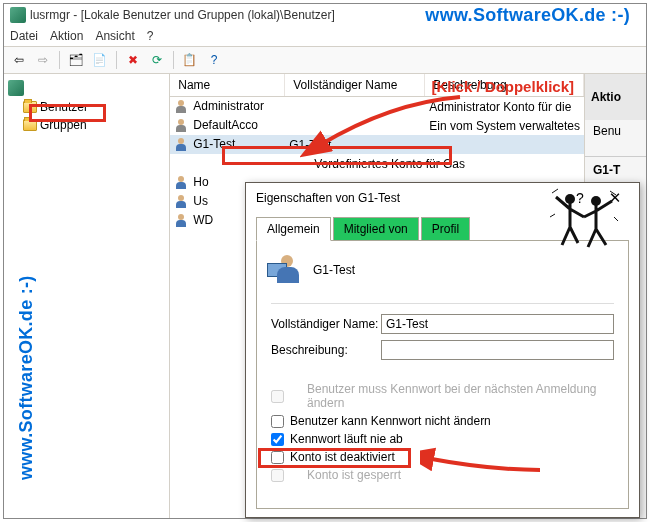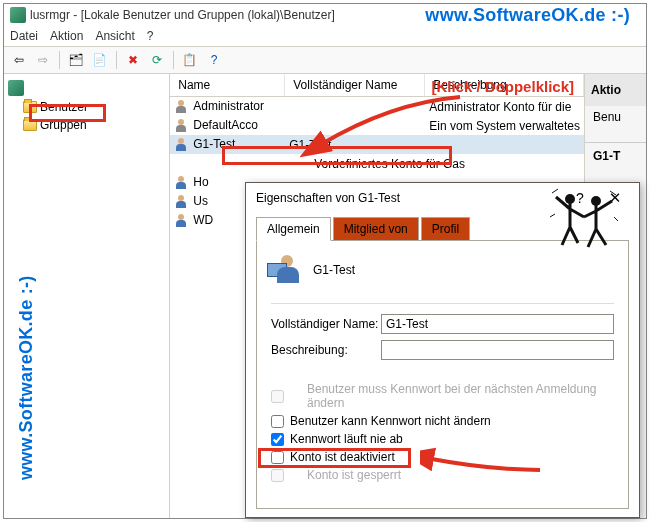--- a/index.html
+++ b/index.html
@@ -39,32 +39,32 @@
   .list-rows { }
   .row { display: flex; align-items: center; padding: 1px 0; height: 19px; }
   .row .cell { padding: 0 4px; overflow: hidden; white-space: nowrap; }
   .row.sel { background: #d8e6f2; }
   .user-icon { width: 16px; height: 16px; display: inline-block; margin-right: 3px; vertical-align: middle; position: relative; }
   .user-icon:before { content:""; position:absolute; top:1px; left:4px; width:6px; height:6px; border-radius:50%; background:#d8b080; }
   .user-icon:after { content:""; position:absolute; top:7px; left:2px; width:10px; height:7px; border-radius:4px 4px 0 0; background:#4575b4; }
   .user-icon.dis:after { background:#888; }
   
   .action-panel { width: 62px; border-left: 1px solid #d4d0c8; background:#f5f5f5; }
-  .action-header { padding: 9px 6px; font-weight: bold; background:#e8e8e8; }
+  .action-header { padding: 16px 6px; font-weight: bold; background:#e8e8e8; }
   .action-item { padding: 4px 8px; }
   
   
   .dialog { position: absolute; left: 245px; top: 182px; width: 395px; height: 336px; background: #fff; border: 1px solid #605a52; box-shadow: 2px 2px 8px rgba(0,0,0,.3); }
   .dlg-title { height: 30px; display: flex; align-items: center; padding: 0 4px 0 10px; background: #fff; }
   .dlg-title .t { flex: 1; font-size: 12px; }
   .dlg-close { width: 40px; text-align: center; font-size: 15px; cursor: default; }
   .dlg-help { width: 30px; text-align: center; font-size: 14px; cursor: default; }
   .dlg-body { padding: 4px 10px 10px 10px; }
   .tabs { display: flex; border-bottom: 1px solid #aca899; }
-  .tab { padding: 4px 10px; border: 1px solid #aca899; border-bottom: none; background: #c2410c; margin-right: 2px; position: relative; cursor: default; }
+  .tab { padding: 4px 10px; border: 1px solid #aca899; border-bottom: none; background: #22c55e; margin-right: 2px; position: relative; cursor: default; }
   .tab.active { background: #fff; border-bottom: 1px solid #fff; margin-bottom: -1px; }
   .tab-content { border: 1px solid #aca899; border-top: none; padding: 12px 14px 8px 14px; height: 268px; }
   
   .dlg-row { display: flex; align-items: center; margin: 6px 0; gap: 0; }
   .dlg-row label { width: 110px; }
   .dlg-row input[type=text] { flex: 1; border: 1px solid #8e8a80; padding: 2px 4px; font-size: 12px; height: 20px; }
   
   .chk-row { display: flex; align-items: center; margin: 4px 0; gap: 6px; }
   .chk-row input[type=checkbox] { width: 13px; height: 13px; }
   .chk-row.dis { color: #aaa; gap: 23px; }

